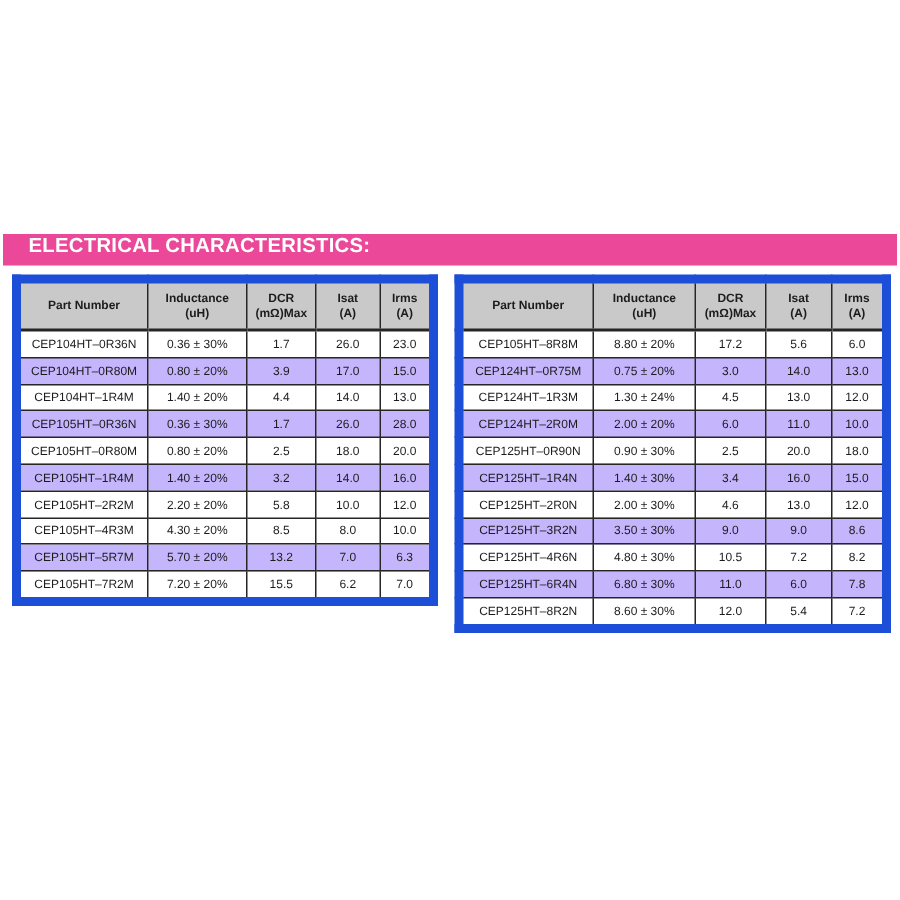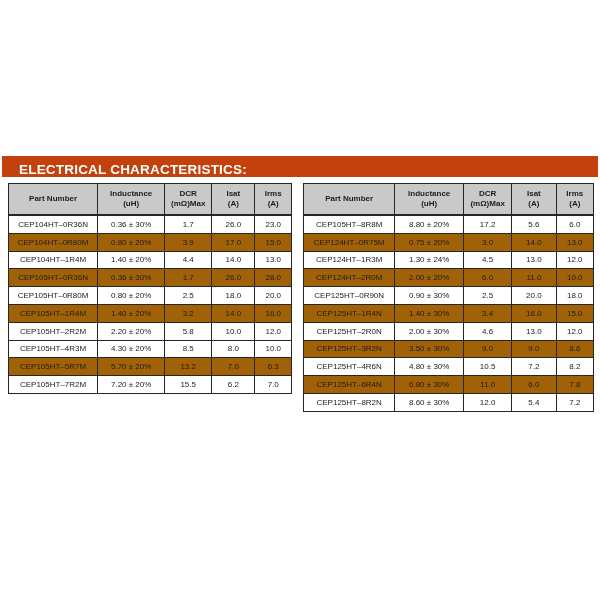--- a/index.html
+++ b/index.html
@@ -14,36 +14,36 @@
     position: relative;
     overflow: hidden;
   }
   .title-bar {
     position: absolute;
     left: 2px;
     top: 156px;
     width: 596px;
     height: 21px;
     box-sizing: border-box;
-    background: #c2410c;
+    background: #ec4899;
     color: #ffffff;
     display: flex;
-    align-items: flex-end;
+    align-items: flex-start;
     padding-left: 17px;
     font-weight: bold;
     font-size: 13.5px;
     letter-spacing: 0.2px;
   }
   table.spec-table {
     position: absolute;
     top: 183px;
     border-collapse: collapse;
     table-layout: fixed;
     background: #ffffff;
-    border: 1px solid #1d4ed8;
+    border: 6px solid #1d4ed8;
     font-size: 8px;
     color: #1c1c1c;
   }
   table.spec-table.left  { left: 8px;   width: 284px; }
   table.spec-table.right { left: 303px; width: 291px; }
   .spec-table th {
     background: #c9c9c9;
     border: 1px solid #262626;
     border-bottom: 2px solid #262626;
     height: 30px;
@@ -55,21 +55,21 @@
     line-height: 1.3;
   }
   .spec-table td {
     border: 1px solid #262626;
     height: 16.8px;
     padding: 0 2px;
     text-align: center;
     vertical-align: middle;
     white-space: nowrap;
   }
-  .spec-table tr.shade td { background: #a16207; }
+  .spec-table tr.shade td { background: #c4b5fd; }
 </style>
 </head>
 <body>
 
 <div class="page">
 
   <div class="title-bar">
     <span>ELECTRICAL CHARACTERISTICS:</span>
   </div>
 

